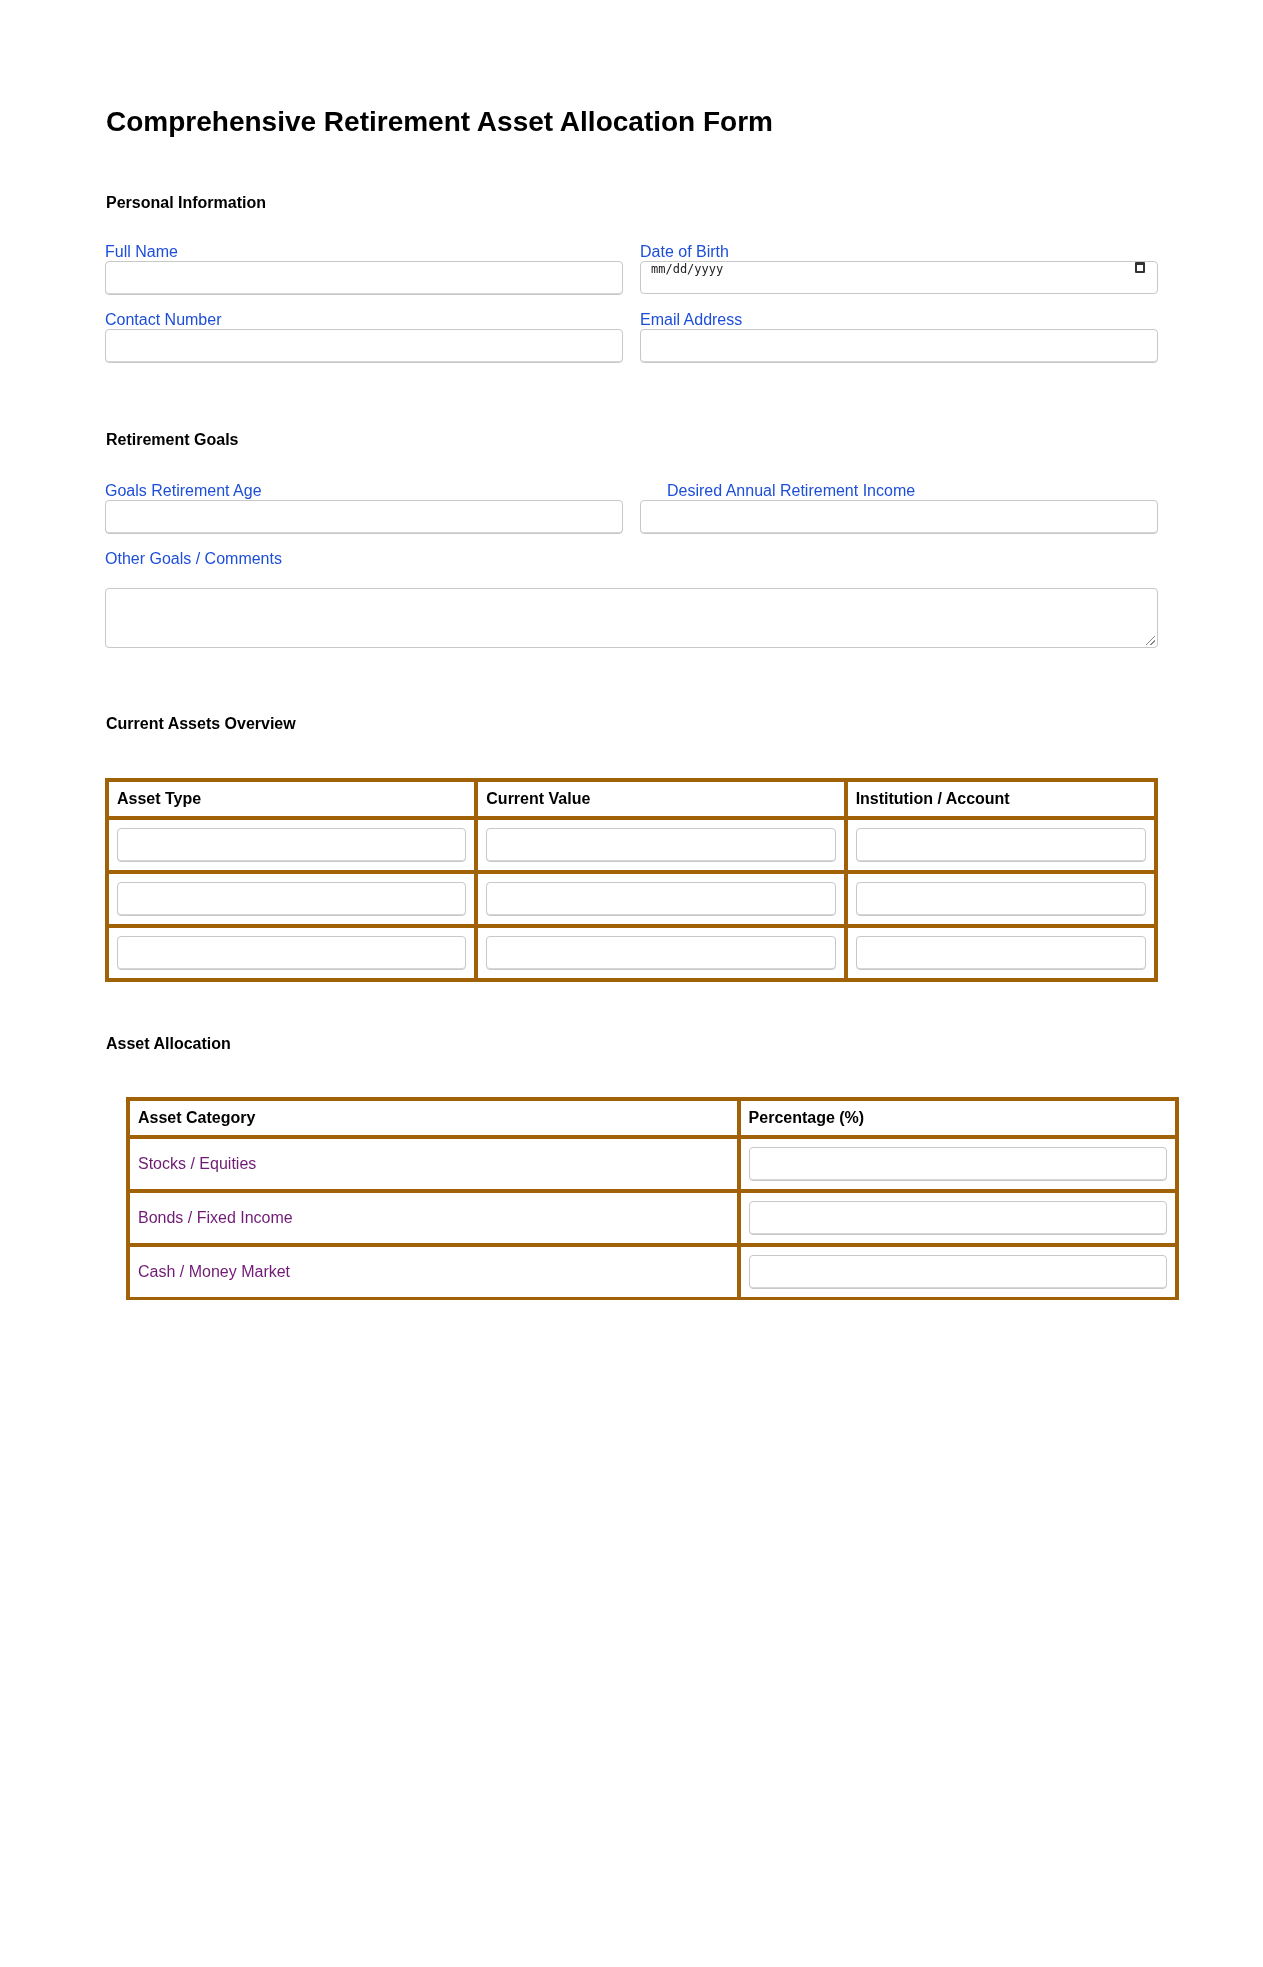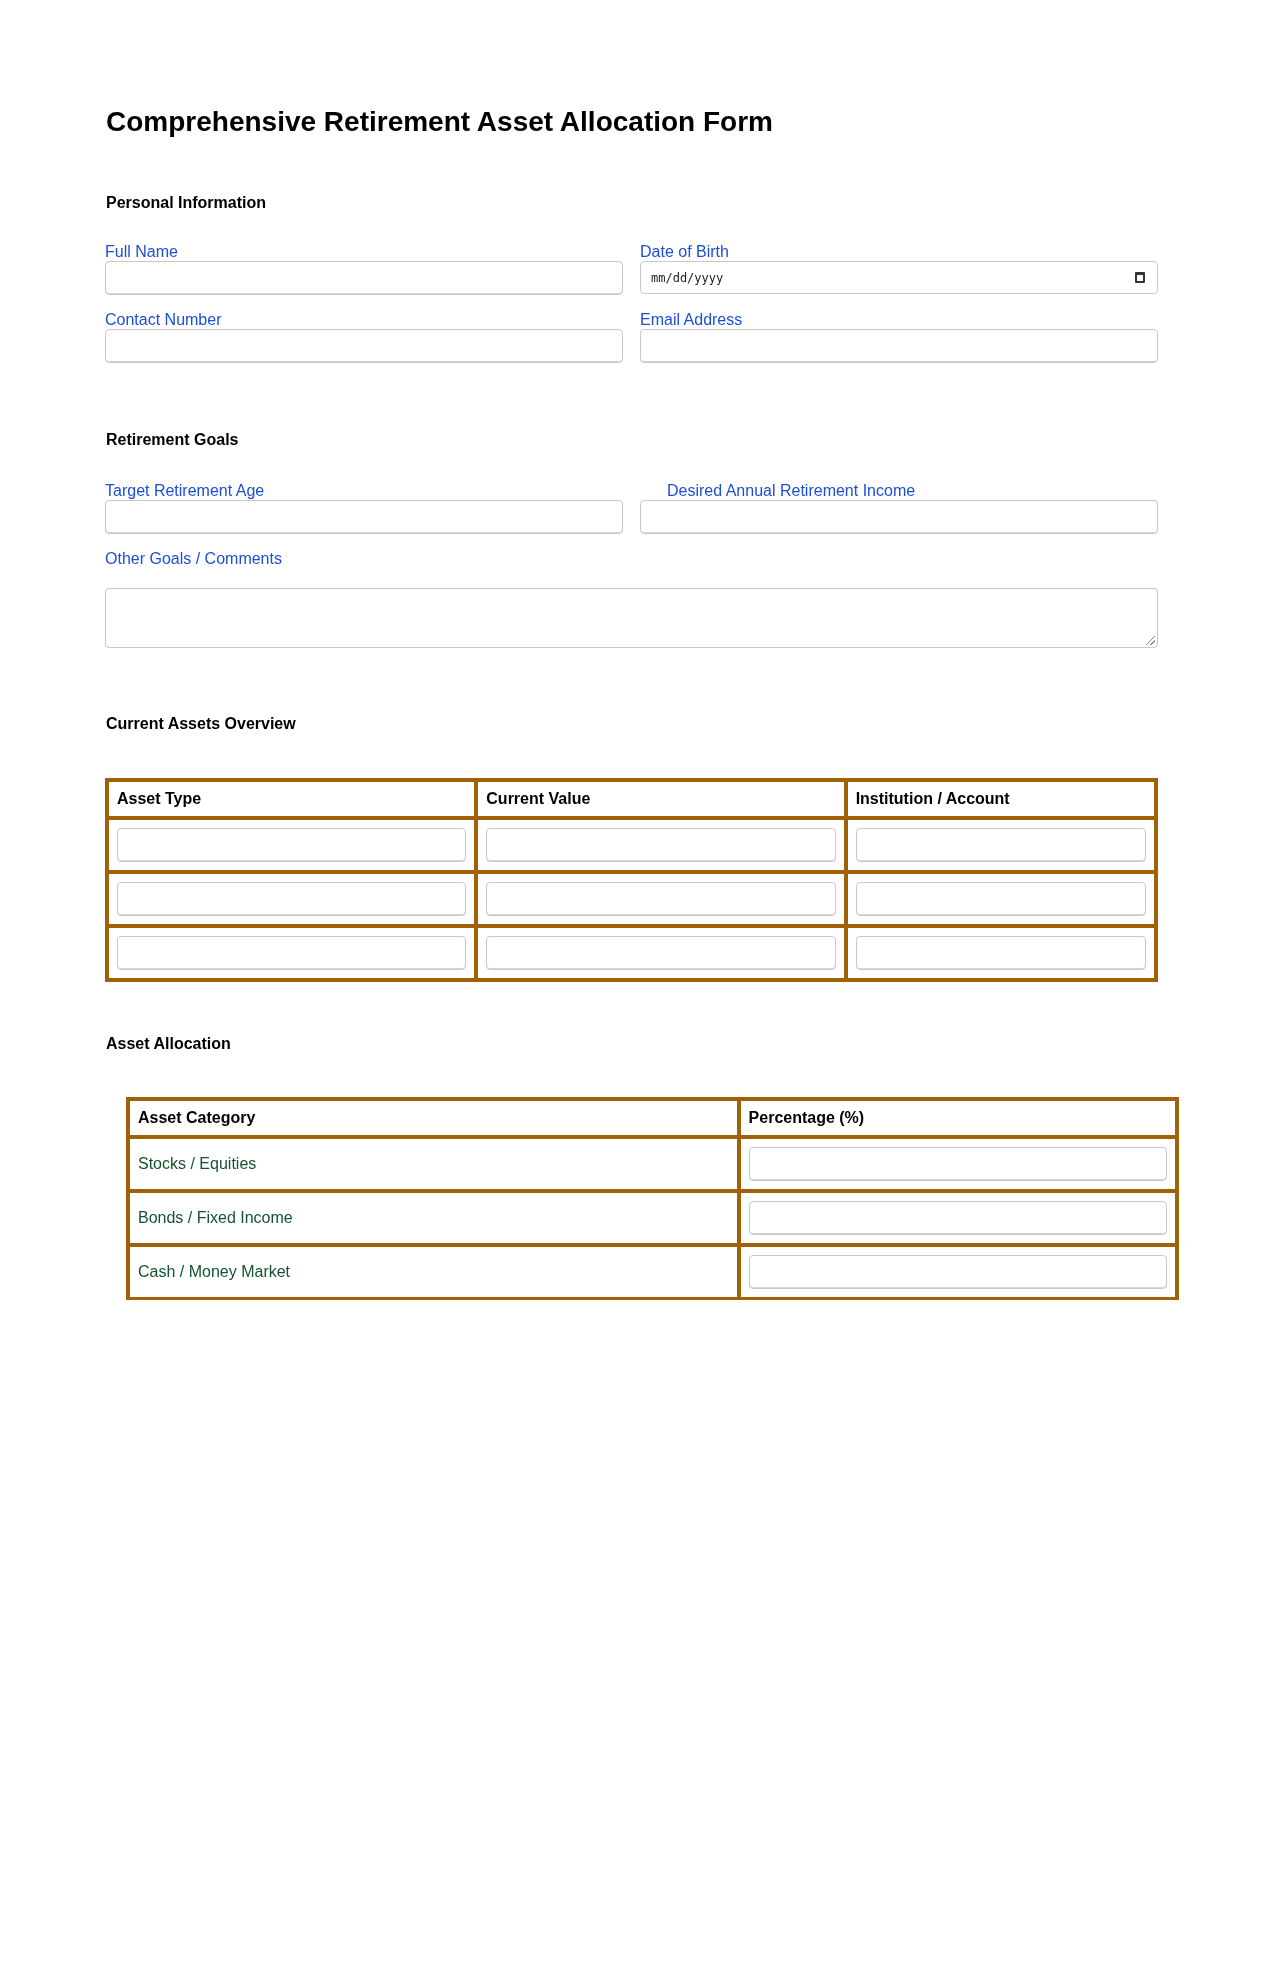--- a/index.html
+++ b/index.html
@@ -65,21 +65,20 @@
       box-shadow: inset 0 -1px 0 #d6d6d6;
     }
     .date-input {
       position: absolute;
       box-sizing: border-box;
       height: 33px;
       border: 1px solid #c8c8c8;
       border-radius: 4px;
       background: #fff;
       display: flex;
-      align-items: center;
       padding-left: 10px;
       font-family: "DejaVu Sans Mono", monospace;
       font-size: 12px;
       color: #222;
     }
     .date-placeholder { flex: 1; letter-spacing: 0px; }
     .calendar-icon {
       width: 10px;
       height: 11px;
       margin-right: 12px;
@@ -119,21 +118,21 @@
     }
     table.grid th {
       height: 34px;
       font-size: 16px;
       font-weight: bold;
       line-height: 18px;
     }
     table.grid td {
       height: 50px;
       font-size: 16px;
-      color: #14532d;
+      color: #701a75;
     }
     .cell-input {
       box-sizing: border-box;
       width: 100%;
       height: 34px;
       border: 1px solid #c8c8c8;
       border-radius: 4px;
       background: #fff;
       box-shadow: inset 0 -1px 0 #d6d6d6;
     }
@@ -158,21 +157,21 @@
     </div>
 
     <label class="field-label" style="left:0; top:311px;">Contact Number</label>
     <div class="text-input" style="left:0; top:329px; width:518px;"></div>
 
     <label class="field-label" style="left:535px; top:311px;">Email Address</label>
     <div class="text-input" style="left:535px; top:329px; width:518px;"></div>
 
     <h2 class="section-title" style="top:431px;">Retirement Goals</h2>
 
-    <label class="field-label" style="left:0; top:482px;">Target Retirement Age</label>
+    <label class="field-label" style="left:0; top:482px;">Goals Retirement Age</label>
     <div class="text-input" style="left:0; top:500px; width:518px;"></div>
 
     <label class="field-label" style="left:562px; top:482px;">Desired Annual Retirement Income</label>
     <div class="text-input" style="left:535px; top:500px; width:518px;"></div>
 
     <label class="field-label" style="left:0; top:550px;">Other Goals / Comments</label>
     <div class="textarea" style="left:0; top:588px; width:1053px; height:60px;">
       <span class="resize-handle"></span>
     </div>
 

